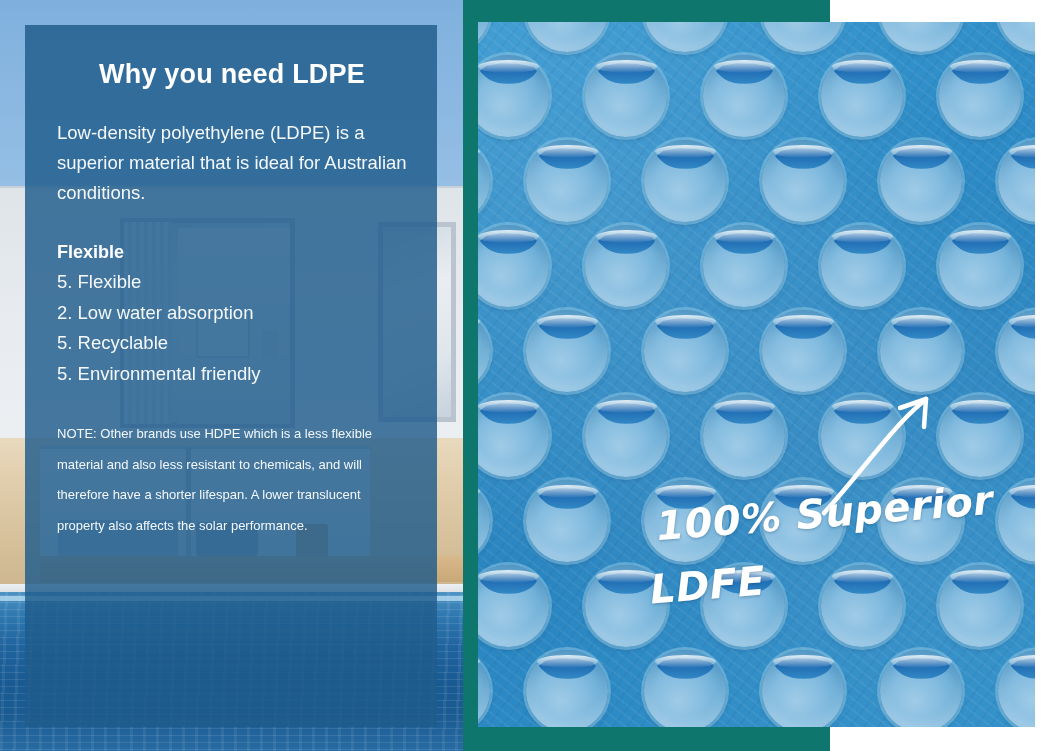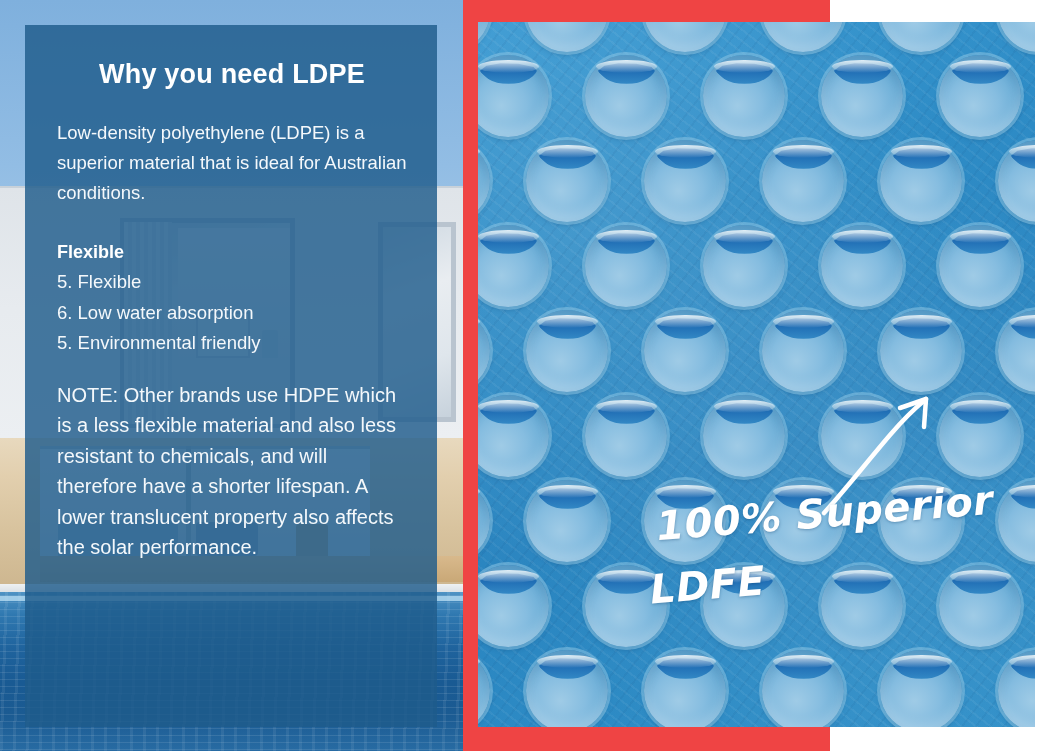--- a/index.html
+++ b/index.html
@@ -2,21 +2,21 @@
 <html><head>
 <meta charset="utf-8">
 <style>
   * { margin:0; padding:0; box-sizing:border-box; }
   html,body{
     width:1050px; height:751px;
     background:#ffffff;
     font-family:"Liberation Sans", sans-serif;
     overflow:hidden;
   }
-  .canvas{ position:relative; width:830px; height:751px; background:#ef4444; }
+  .canvas{ position:relative; width:830px; height:751px; background:#0f766e; }
 
   
   .left-panel{
     position:absolute; left:0; top:0; width:463px; height:751px;
     overflow:hidden;
   }
   
   .sky{
     position:absolute; inset:0;
     background:linear-gradient(180deg,#7fb0dd 0%, #92bde4 22%, #a9cbe9 42%, #bcd7ee 55%, #cfe2f2 66%, #dfebf6 76%, #eaf1f8 84%, #f2f6fa 100%);
@@ -119,21 +119,21 @@
   .card-intro{
     font-size:18.5px; line-height:30px; color:#f4f8fb; margin-bottom:34px;
   }
   .benefits-head{
     font-size:18px; font-weight:bold; color:#ffffff; margin-bottom:4px;
   }
   .benefit-item{
     font-size:18.5px; line-height:30.5px; color:#f4f8fb;
   }
   .note{
-    font-size:20px; line-height:30.5px; color:#f4f8fb; margin-top:21px;
+    font-size:13px; line-height:30.5px; color:#f4f8fb; margin-top:30px;
   }
 
   
   .right-panel{
     position:absolute; left:478px; top:22px; width:557px; height:705px;
     overflow:hidden;
     background:#2f8fc8;
   }
   .bubble-bg{
     position:absolute; inset:0;
@@ -214,21 +214,22 @@
 
     <div class="info-card">
       <div class="card-title">Why you need LDPE</div>
 
       <div class="card-intro">Low-density polyethylene (LDPE) is a superior material that is ideal for Australian conditions.</div>
 
       <div class="benefits-head">Flexible</div>
 
       <div>
         <div class="benefit-item">5. Flexible</div>
-        <div class="benefit-item">6. Low water absorption</div>
+        <div class="benefit-item">2. Low water absorption</div>
+        <div class="benefit-item">5. Recyclable</div>
         <div class="benefit-item">5. Environmental friendly</div>
       </div>
 
       <div class="note">NOTE: Other brands use HDPE which is a less flexible material and also less resistant to chemicals, and will therefore have a shorter lifespan. A lower translucent property also affects the solar performance.</div>
     </div>
   </div>
 
   <div class="right-panel">
     <div class="bubble-bg"></div>
     <div id="bubble-field">

